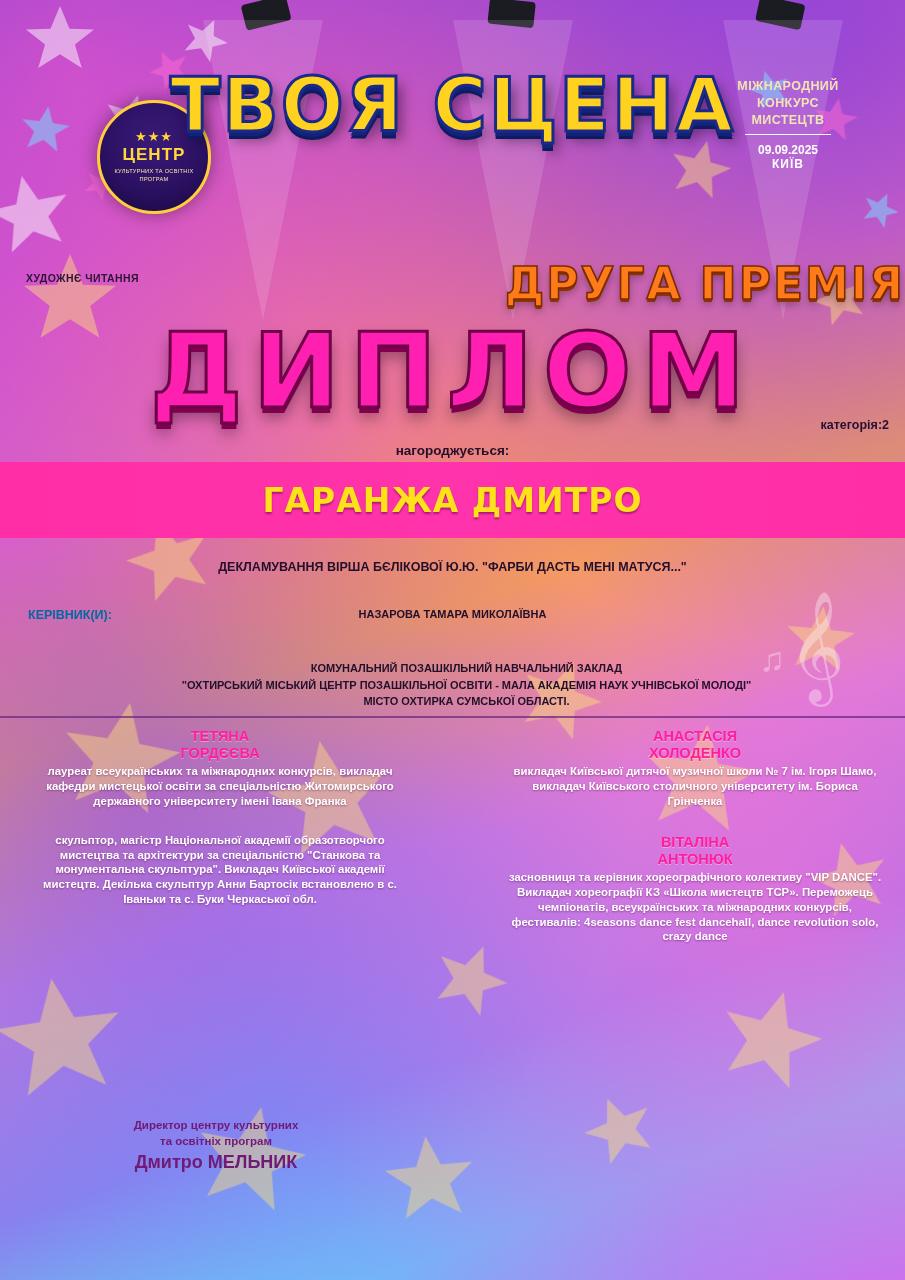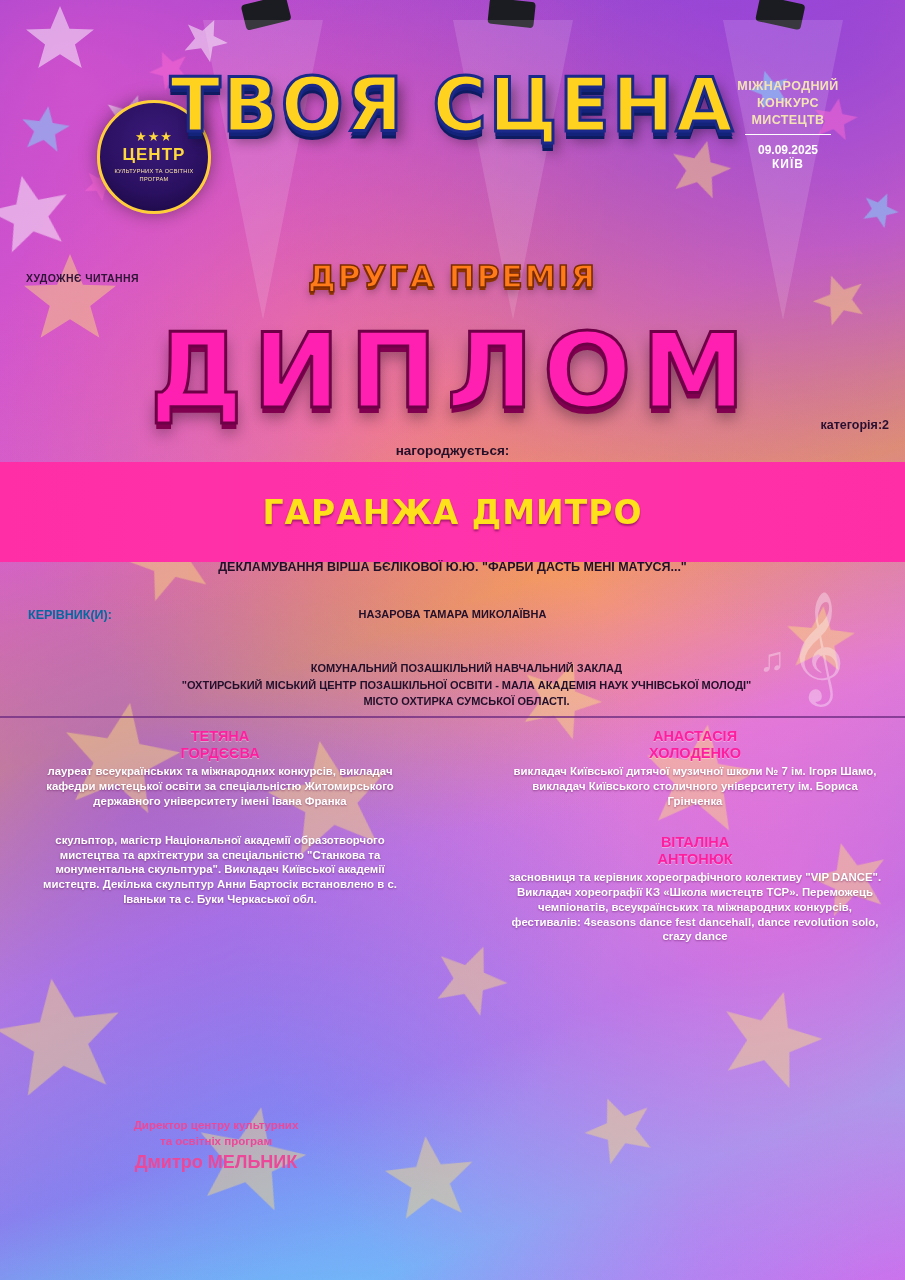--- a/index.html
+++ b/index.html
@@ -48,40 +48,40 @@
     position:absolute;top:62px;left:0;right:0;text-align:center;
     font-size:74px;font-weight:bold;letter-spacing:2px;
     color:#ffd21f;
     -webkit-text-stroke:3px #1b2a8a;
     text-shadow:
       0 5px 0 #13237a, 0 8px 0 #0e1b60, 5px 9px 14px rgba(0,0,0,.45);
     font-family:"DejaVu Sans", sans-serif;
   }
 
   .award{
-    position:absolute;top:258px;left:0;right:0;text-align:center;
-    font-size:31px;font-weight:bold;letter-spacing:2px;color:#ff7a18;
+    position:absolute;top:258px;left:0;right:0;text-align:right;
+    font-size:44px;font-weight:bold;letter-spacing:2px;color:#ff7a18;
     -webkit-text-stroke:1.6px #7a2b00;
     text-shadow:0 3px 0 #8c3300,0 5px 9px rgba(0,0,0,.35);
     font-family:"DejaVu Sans", sans-serif;
   }
   .diploma{
     position:absolute;top:310px;left:0;right:0;text-align:center;
     font-size:104px;font-weight:bold;letter-spacing:10px;color:#ff1fb0;
     -webkit-text-stroke:3px #6d0046;
     text-shadow:0 6px 0 #80004f, 0 10px 16px rgba(0,0,0,.4);
     font-family:"DejaVu Sans", sans-serif;
   }
   .category{position:absolute;right:16px;top:418px;font-size:12.5px;font-weight:bold;color:#2a1030;}
   .hud-left{position:absolute;left:26px;top:272px;font-size:10.5px;font-weight:bold;color:#2d1436;letter-spacing:.4px;}
 
   .awarded{position:absolute;top:443px;left:0;right:0;text-align:center;font-size:13.5px;font-weight:bold;color:#241029;}
 
   .namebar{
-    position:absolute;left:0;right:0;top:462px;height:100px;
+    position:absolute;left:0;right:0;top:462px;height:76px;
     background:linear-gradient(90deg,#ff2ea6 0%, #ff33ab 50%, #ff2ea6 100%);
     display:flex;align-items:center;justify-content:center;
   }
   .namebar .nm{font-size:33px;font-weight:bold;color:#ffe11b;letter-spacing:1px;
     text-shadow:0 2px 2px rgba(90,0,60,.5);font-family:"DejaVu Sans", sans-serif;}
 
   .work{position:absolute;top:560px;left:0;right:0;text-align:center;font-size:12.5px;font-weight:bold;color:#22102b;}
   .supervisor-label{position:absolute;left:28px;top:608px;font-size:12.5px;font-weight:bold;color:#0369a1;}
   .supervisor-name{position:absolute;top:608px;left:0;right:0;text-align:center;font-size:11px;font-weight:bold;color:#22102b;}
   .org{position:absolute;top:660px;left:0;right:0;text-align:center;font-size:11px;font-weight:bold;color:#22102b;line-height:1.5;padding-left:28px;}
@@ -90,21 +90,21 @@
   .jury{position:absolute;top:728px;left:0;right:0;}
   .jury-col{position:absolute;width:380px;}
   .jury-left{left:30px;}
   .jury-right{right:20px;}
   .member{text-align:center;margin-bottom:14px;}
   .member .mn{font-size:14.5px;font-weight:bold;color:#ff1f9e;line-height:1.15;
     text-shadow:0 1px 0 rgba(255,255,255,.35);}
   .member .md{font-size:11.4px;font-weight:bold;color:#fff;line-height:1.3;margin-top:3px;
     text-shadow:0 1px 2px rgba(80,0,70,.45);}
 
-  .sign{position:absolute;left:96px;top:1118px;width:240px;text-align:center;color:#ec4899;}
+  .sign{position:absolute;left:96px;top:1118px;width:240px;text-align:center;color:#701a75;}
   .sign .p1{font-size:11.5px;font-weight:bold;line-height:1.35;}
   .sign .p2{font-size:18px;font-weight:bold;margin-top:3px;}
 
   
   .clef{position:absolute;right:60px;top:598px;font-size:96px;color:rgba(255,255,255,.35);line-height:1;}
   .note{position:absolute;right:120px;top:640px;font-size:34px;color:rgba(255,255,255,.35);}
 </style>
 </head>
 <body>
 

